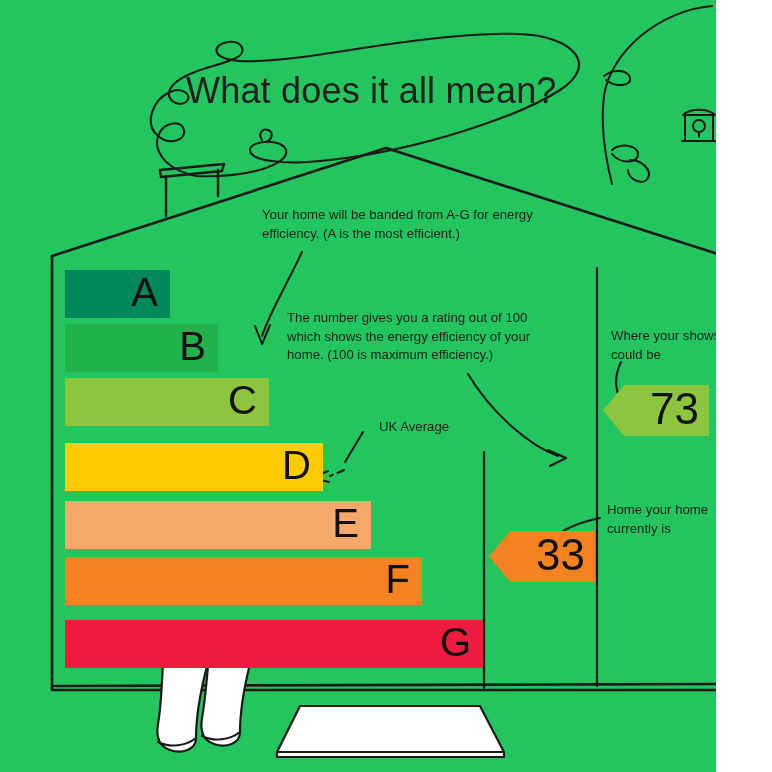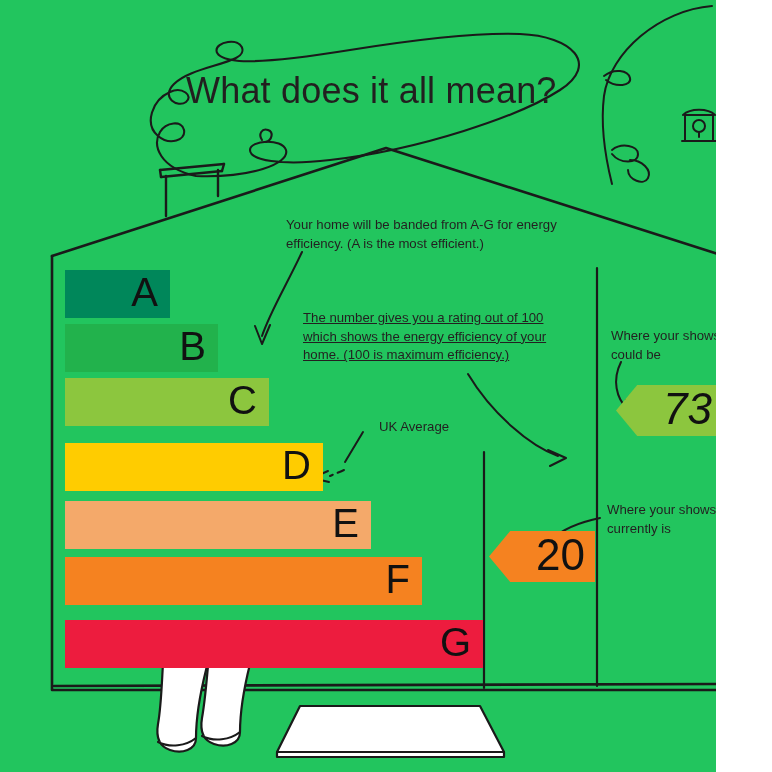--- a/index.html
+++ b/index.html
@@ -44,22 +44,22 @@
     letter-spacing: 0.2px;
     white-space: nowrap;
   }
 
   .note {
     position: absolute;
     font-size: 13.2px;
     line-height: 1.42;
     color: #231f20;
   }
-  .note-band   { left: 262px; top: 216px; width: 300px; margin-left: 24px; }
-  .note-number { left: 303px; top: 309px; width: 262px; text-decoration: underline; }
+  .note-band   { left: 262px; top: 206px; width: 300px; }
+  .note-number { left: 287px; top: 309px; width: 262px; }
   .note-could  { left: 611px; top: 327px; width: 140px; }
   .note-current{ left: 607px; top: 501px; width: 146px; }
   .note-uk     { left: 354px; top: 418px; width: 120px; text-align: center; }
 
   .bar {
     position: absolute;
     display: flex;
     align-items: center;
     justify-content: flex-end;
   }
@@ -201,21 +201,21 @@
   <div class="layer">
 
     <div class="title">What does it all mean?</div>
 
     <div class="note note-band">Your home will be banded from A-G for energy efficiency. (A is the most efficient.)</div>
 
     <div class="note note-number">The number gives you a rating out of 100 which shows the energy efficiency of your home. (100 is maximum efficiency.)</div>
 
     <div class="note note-could">Where your shows could be</div>
 
-    <div class="note note-current">Where your shows currently is</div>
+    <div class="note note-current">Home your home currently is</div>
 
     <div class="note note-uk">UK Average</div>
 
     <div id="bars">
         <div class="bar" style="left: 65px; top: 270px; width: 105px; height: 48px; background: rgb(0, 135, 90);">
           <span class="bar-letter">A</span>
         </div>
         <div class="bar" style="left: 65px; top: 324px; width: 153px; height: 48px; background: rgb(34, 178, 76);">
           <span class="bar-letter">B</span>
         </div>
@@ -229,24 +229,24 @@
           <span class="bar-letter">E</span>
         </div>
         <div class="bar" style="left: 65px; top: 557px; width: 357px; height: 48px; background: rgb(245, 130, 32);">
           <span class="bar-letter">F</span>
         </div>
         <div class="bar" style="left: 65px; top: 620px; width: 418px; height: 48px; background: rgb(237, 28, 62);">
           <span class="bar-letter">G</span>
         </div>
       </div>
     <div id="markers">
-        <div class="rating" style="left: 616px; top: 385px; width: 106px; height: 51px; font-style: italic;">
+        <div class="rating" style="left: 603px; top: 385px; width: 106px; height: 51px;">
           <div class="rating-shape" style="background: rgb(140, 198, 62);"></div>
           <span class="rating-value">73</span>
         </div>
         <div class="rating" style="left: 489px; top: 531px; width: 106px; height: 51px;">
           <div class="rating-shape" style="background: rgb(245, 130, 32);"></div>
-          <span class="rating-value">20</span>
+          <span class="rating-value">33</span>
         </div>
       </div>
 
   </div>
 </div>
 
 </body></html>

